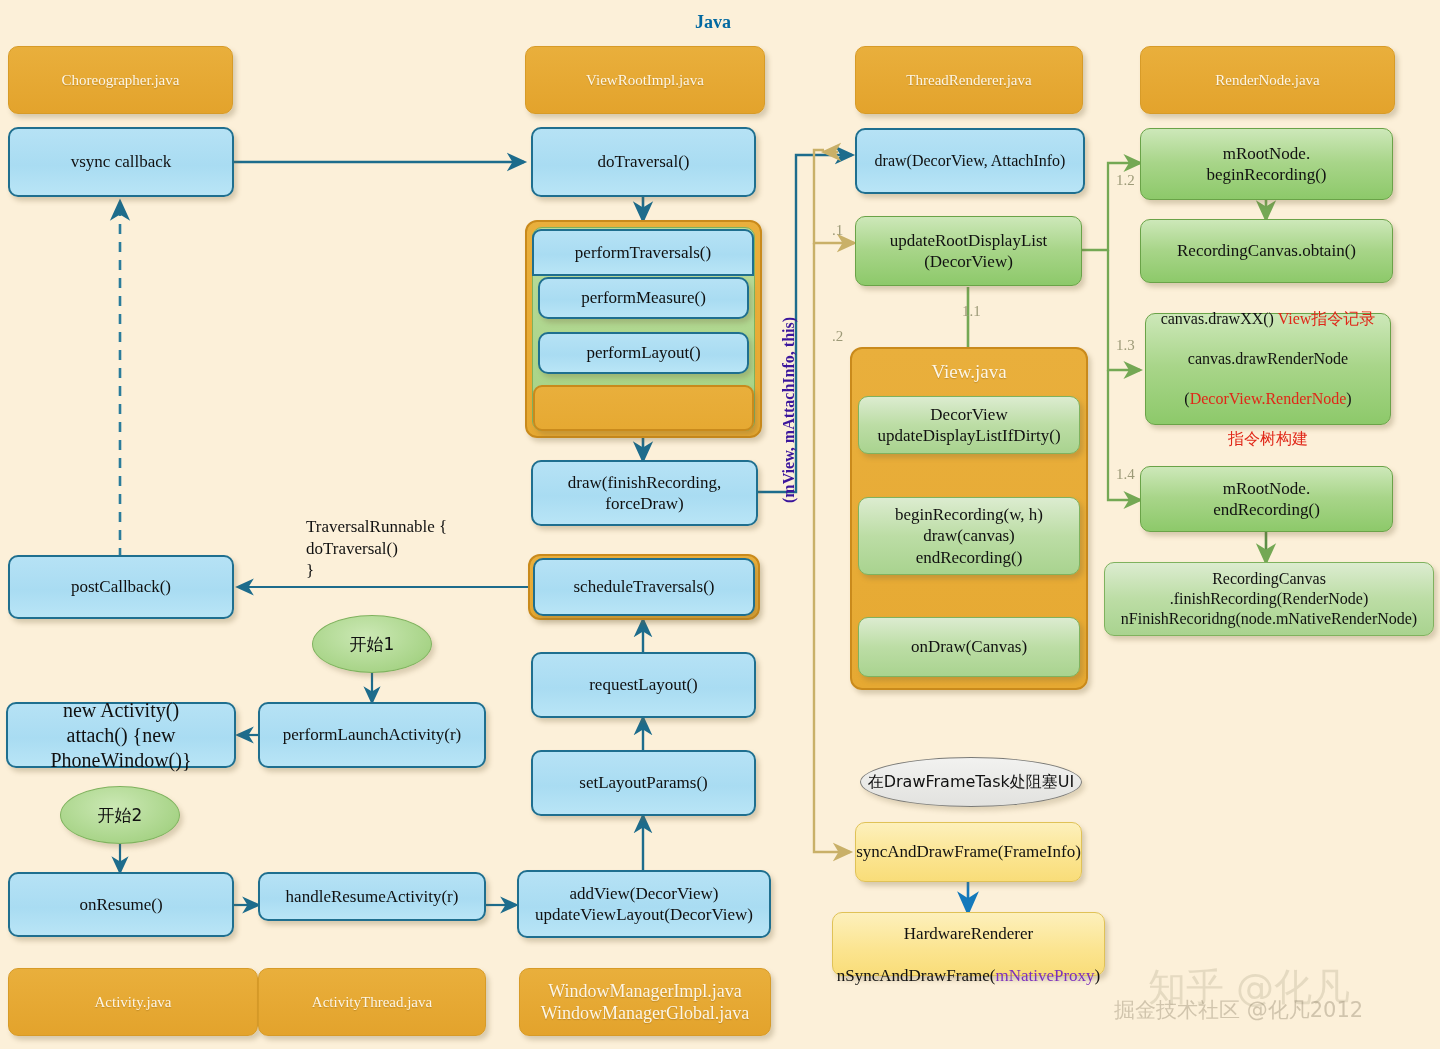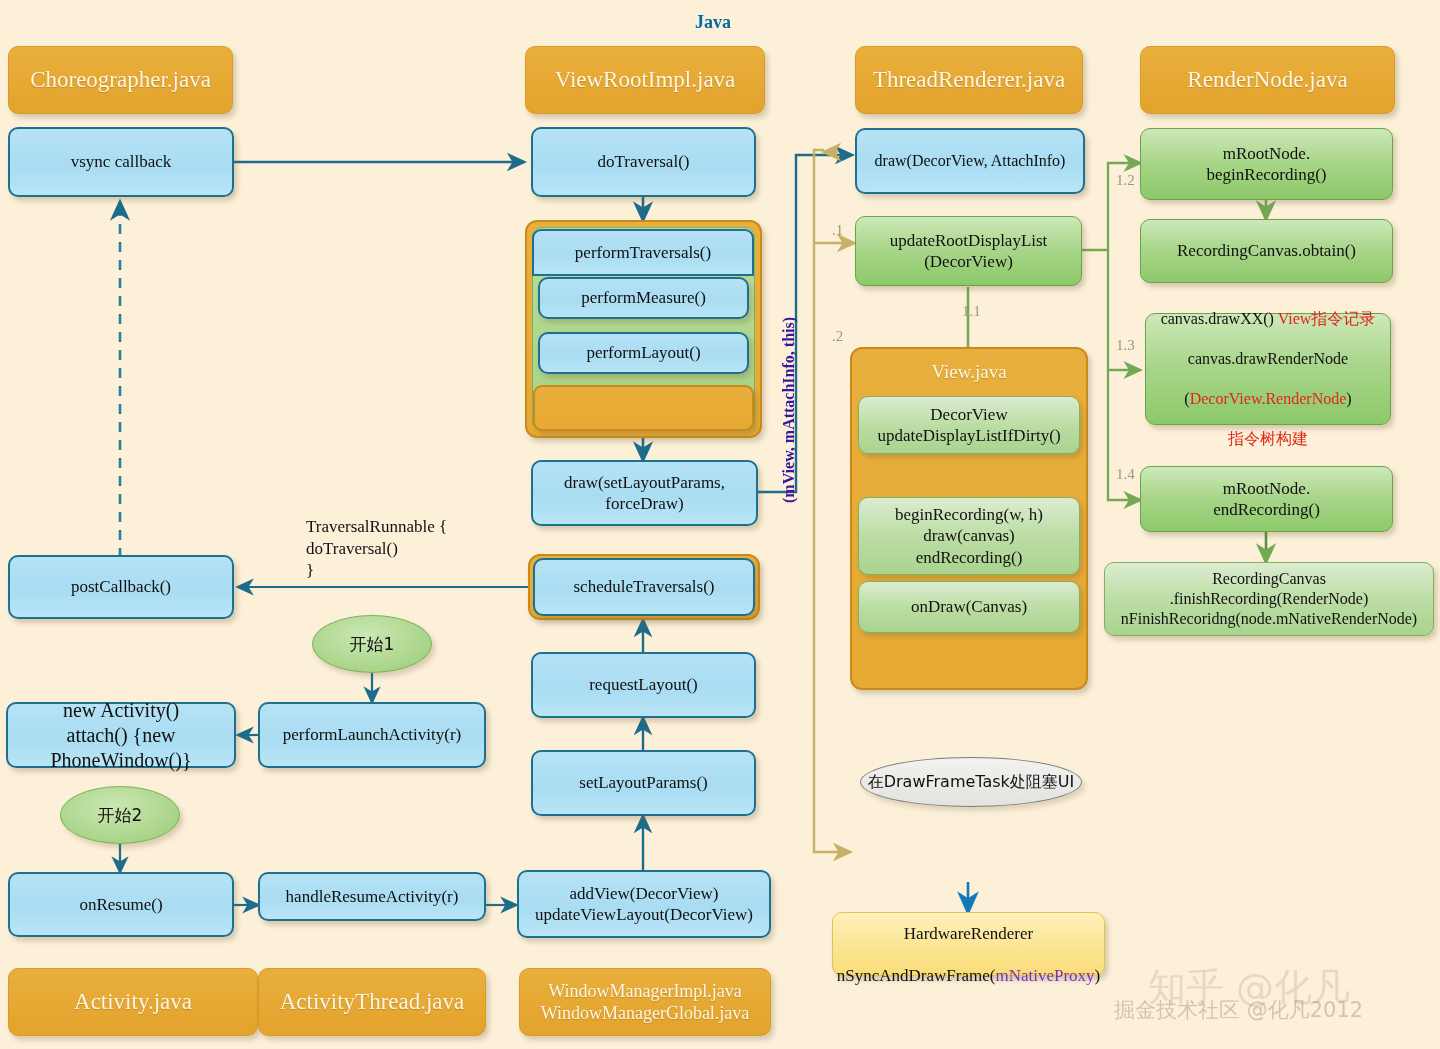--- a/index.html
+++ b/index.html
@@ -27,21 +27,21 @@
     background:linear-gradient(180deg,#b6e2f5 0%,#a9dcf2 55%,#b9e5f6 100%);
     border:2px solid #1f6f8f;
     color:#101010;
     font-size:17px;
   }
   
   .orange{
     background:linear-gradient(180deg,#e9af3c 0%,#e3a32c 100%);
     border:1px solid #d79b28;
     color:#fdf6e6;
-    font-size:23px;
+    font-size:15px;
     text-shadow:0 1px 1px rgba(120,80,10,.35);
   }
   
   .green{
     background:linear-gradient(180deg,#cde8b9 0%,#a8d589 48%,#8dc96a 100%);
     border:1px solid #6aa348;
     color:#111;
     font-size:17px;
   }
   .green-pale{
@@ -222,21 +222,21 @@
 
   <div class="node blue" style="left:531px;top:127px;width:225px;height:70px;">doTraversal()</div>
 
   <div class="group-orange" style="left:525px;top:220px;width:237px;height:218px;"></div>
   <div class="group-green" style="left:532px;top:227px;width:223px;height:204px;"></div>
   <div class="node blue" style="left:532px;top:229px;width:222px;height:47px;border-radius:9px 9px 0 0;box-shadow:none;">performTraversals()</div>
   <div class="node blue" style="left:538px;top:277px;width:211px;height:42px;">performMeasure()</div>
   <div class="node blue" style="left:538px;top:332px;width:211px;height:42px;">performLayout()</div>
   <div class="group-orange" style="left:533px;top:385px;width:221px;height:46px;border-radius:9px;"></div>
 
-  <div class="node blue" style="left:531px;top:460px;width:227px;height:66px;">draw(setLayoutParams,
+  <div class="node blue" style="left:531px;top:460px;width:227px;height:66px;">draw(finishRecording,
 forceDraw)</div>
 
   <div class="freetext" style="left:306px;top:516px;width:200px;">TraversalRunnable {
   doTraversal()
 }</div>
 
   <div class="group-orange" style="left:528px;top:554px;width:232px;height:66px;"></div>
   <div class="node blue" style="left:533px;top:558px;width:222px;height:58px;">scheduleTraversals()</div>
 
   <div class="node blue" style="left:531px;top:652px;width:225px;height:66px;">requestLayout()</div>
@@ -258,24 +258,25 @@
 (DecorView)</div>
 
   <div class="group-orange" style="left:850px;top:347px;width:238px;height:343px;"></div>
   <div class="freetext" style="left:850px;top:360px;width:238px;text-align:center;color:#fdf6e6;font-size:19px;text-shadow:0 1px 1px rgba(120,80,10,.35);">View.java</div>
 
   <div class="node green-pale" style="left:858px;top:396px;width:222px;height:58px;">DecorView
 updateDisplayListIfDirty()</div>
   <div class="node green-pale" style="left:858px;top:497px;width:222px;height:78px;">beginRecording(w, h)
 draw(canvas)
 endRecording()</div>
-  <div class="node green-pale" style="left:858px;top:581px;width:222px;height:52px;">onDraw(Canvas)</div>
+  <div class="node green-pale" style="left:858px;top:617px;width:222px;height:60px;">onDraw(Canvas)</div>
 
   <div class="gray-ellipse" style="left:860px;top:757px;width:222px;height:50px;">在DrawFrameTask处阻塞UI</div>
 
+  <div class="node yellow" style="left:855px;top:822px;width:227px;height:60px;">syncAndDrawFrame(FrameInfo)</div>
 
   <div class="node yellow" style="left:832px;top:912px;width:273px;height:64px;">
     <span class="inner-stack">
       <span>HardwareRenderer</span><br>
       <span>nSyncAndDrawFrame(</span><span class="purple">mNativeProxy</span><span>)</span>
     </span>
   </div>
 
   <div class="conn-label" style="left:1116px;top:172px;">1.2</div>
   <div class="conn-label" style="left:1116px;top:337px;">1.3</div>

